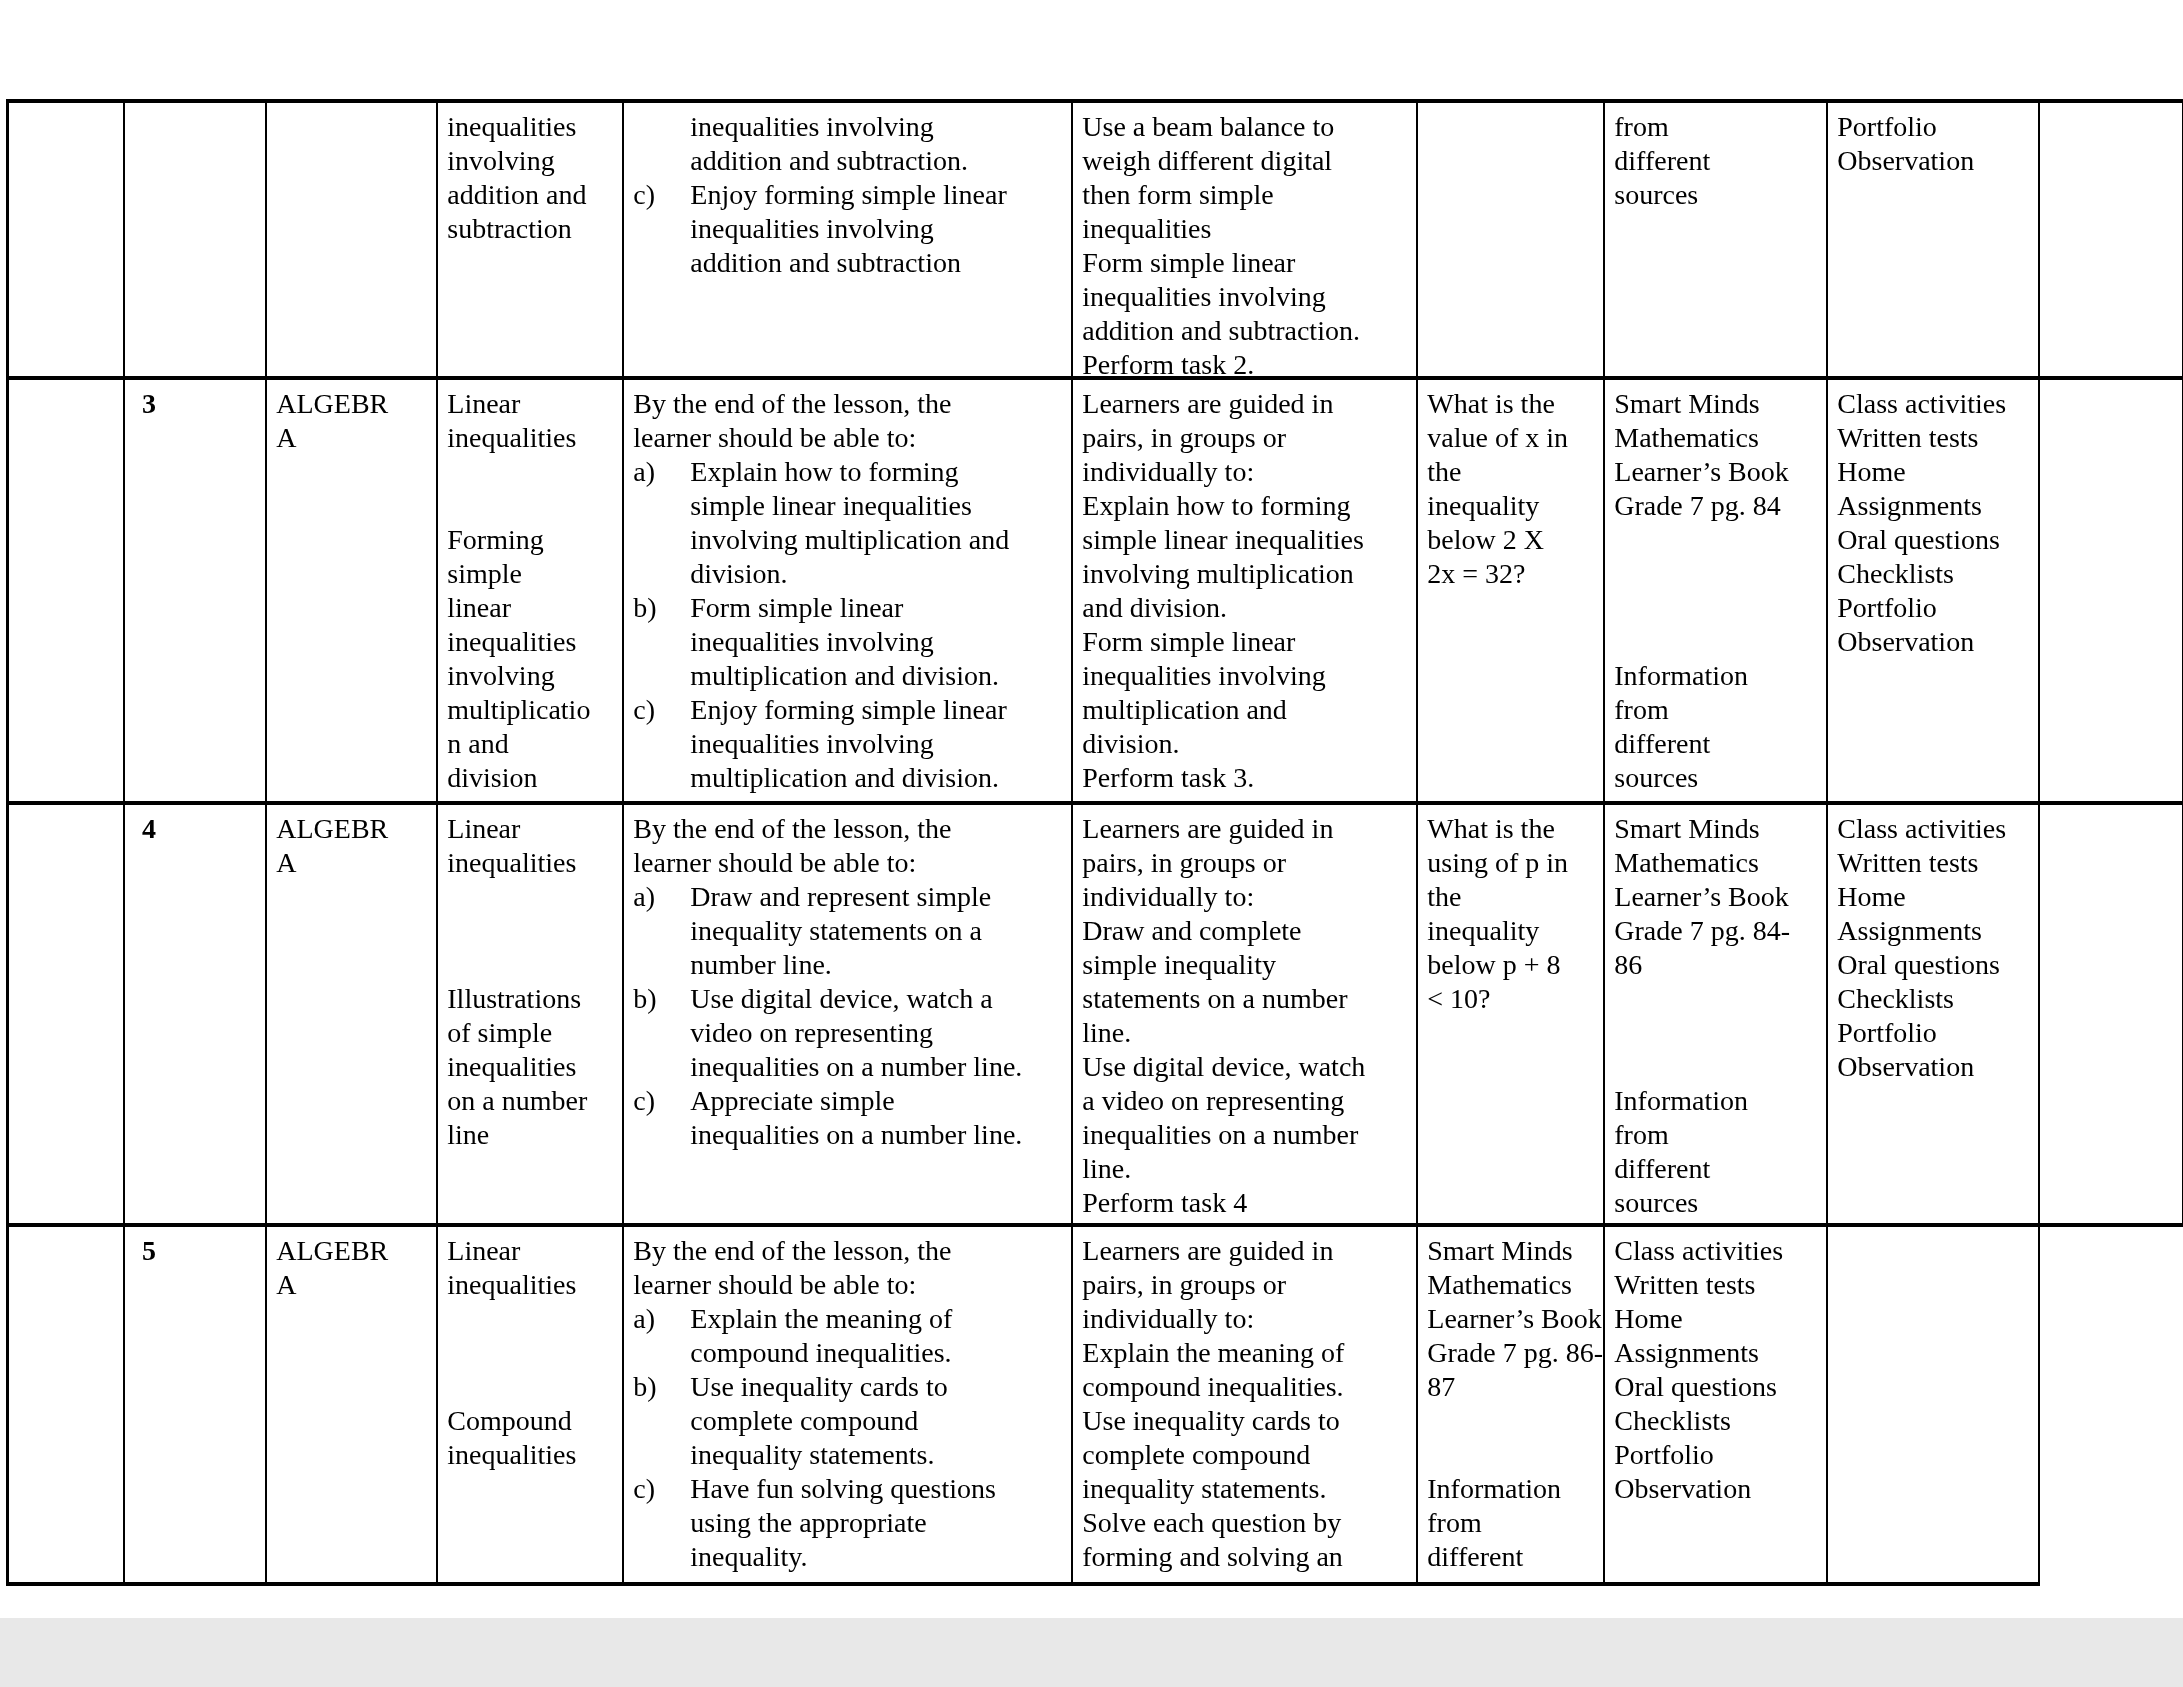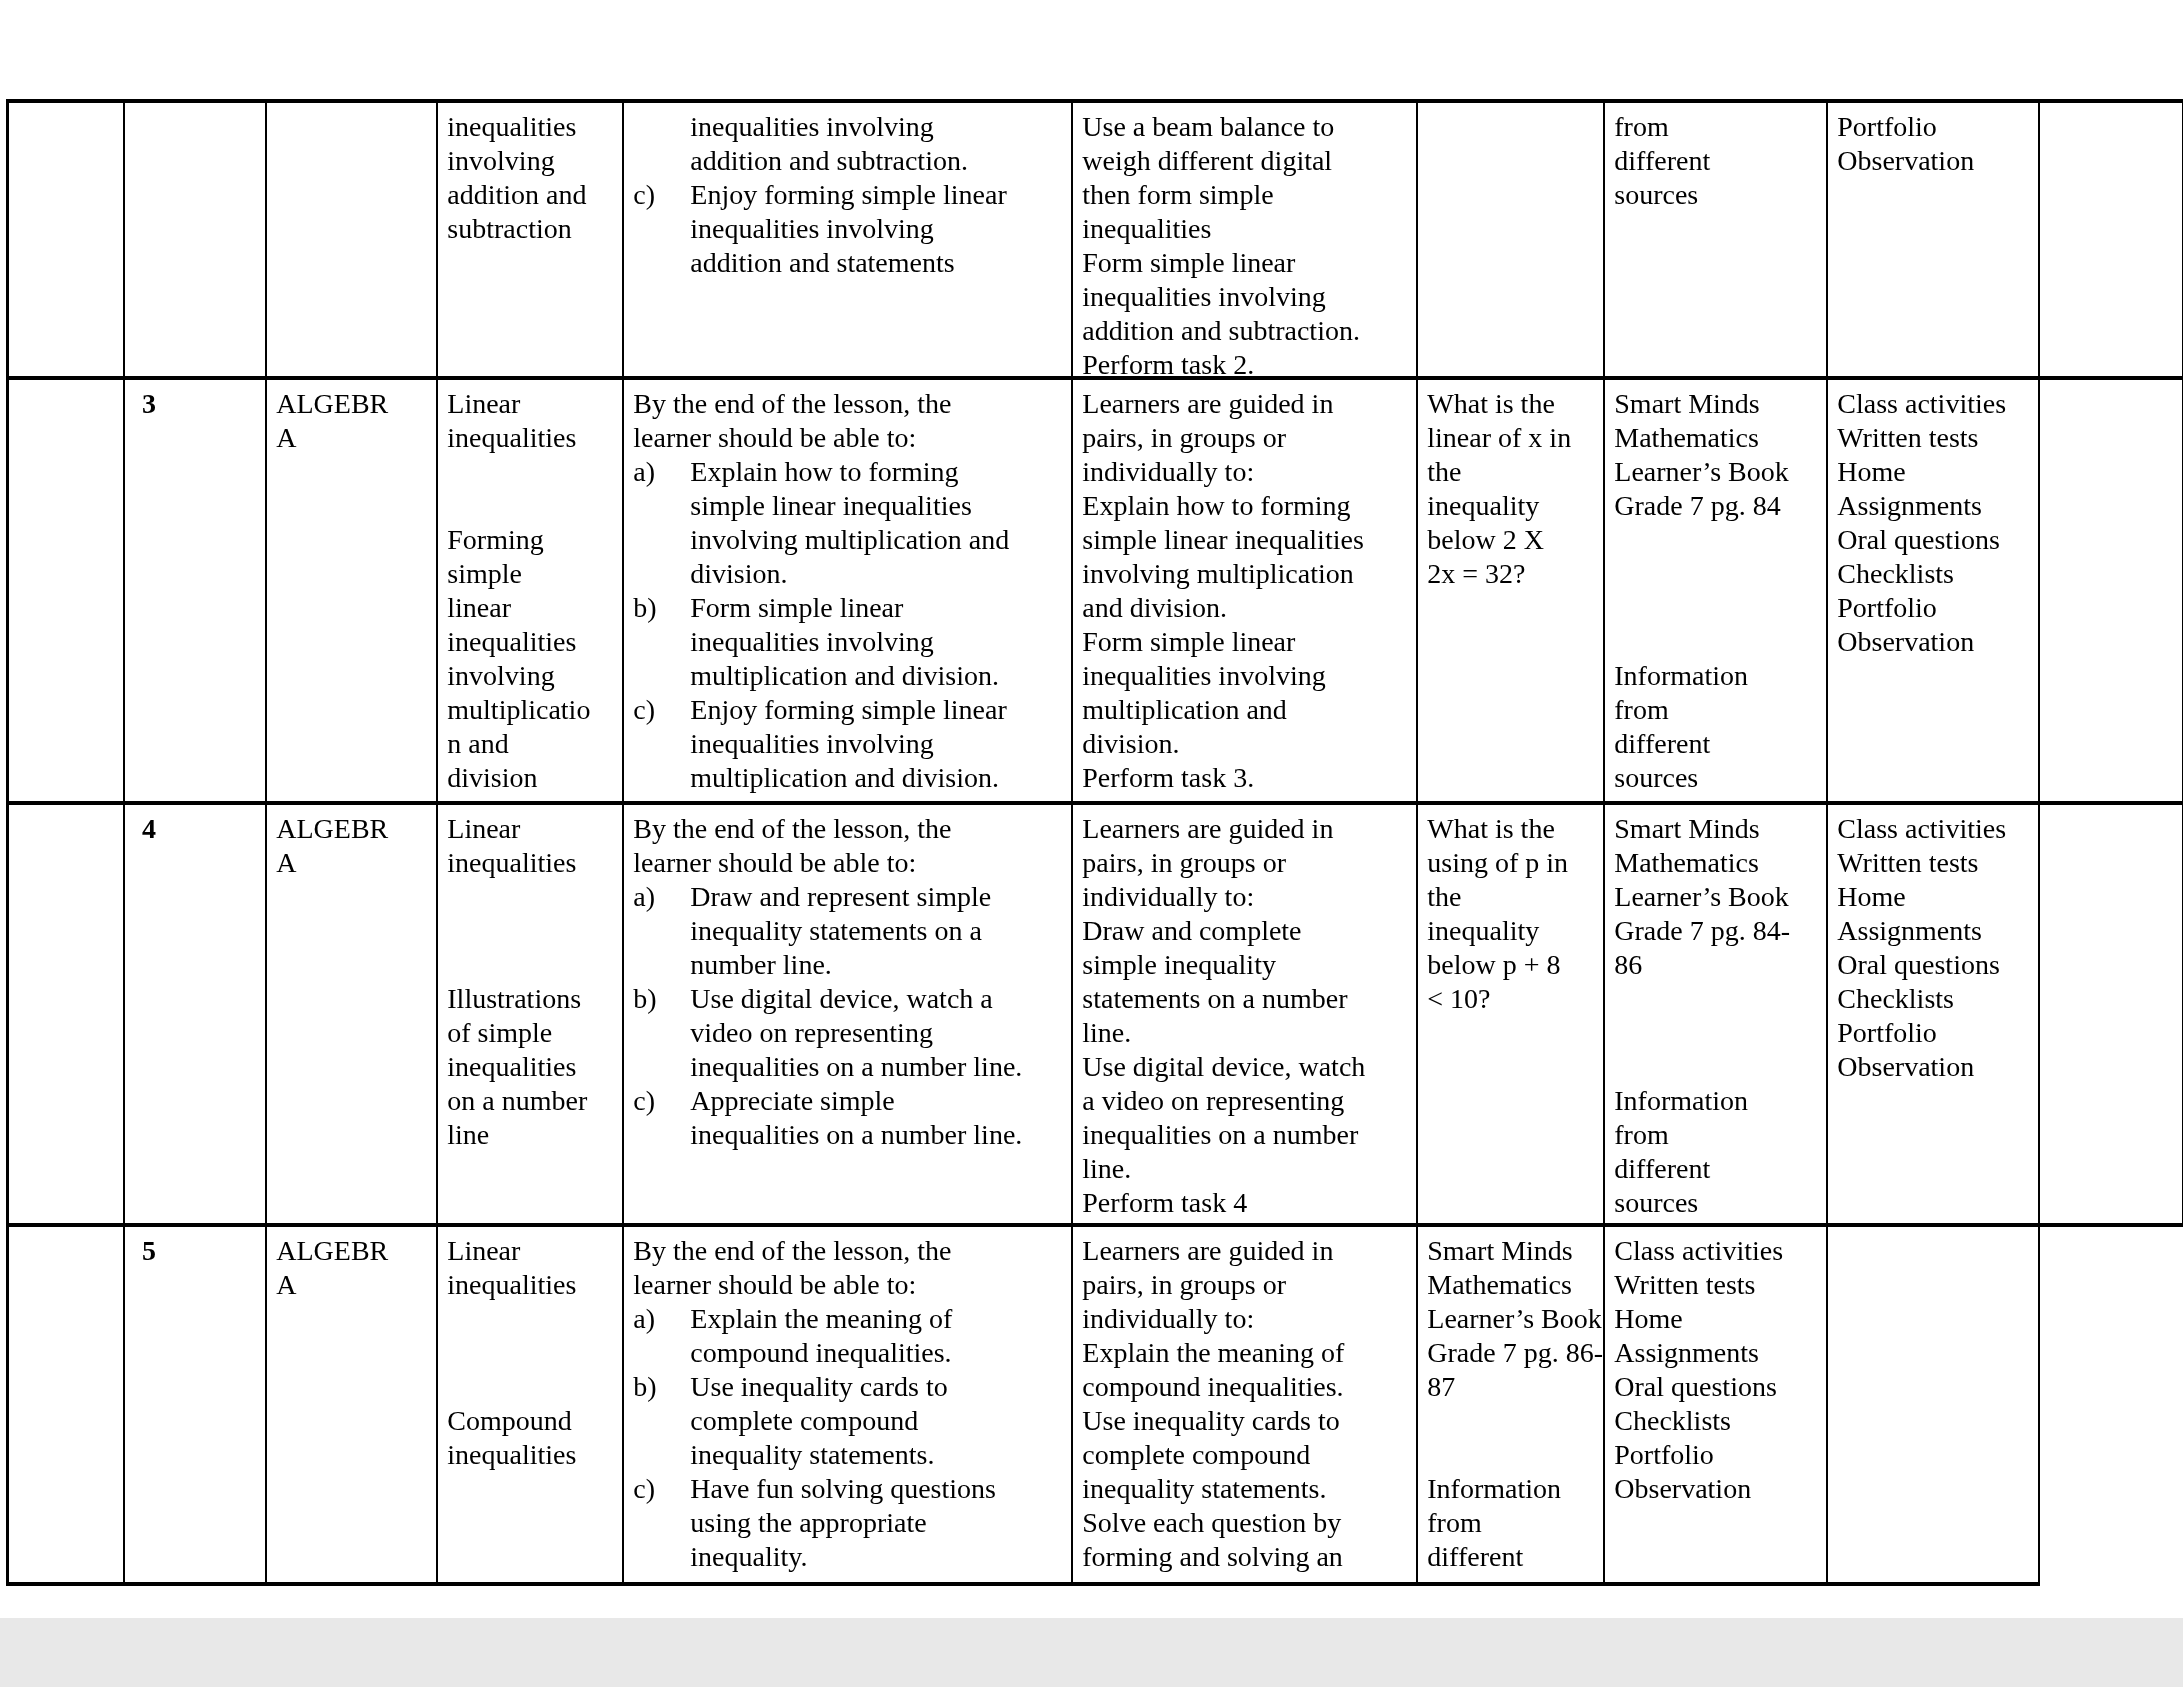--- a/index.html
+++ b/index.html
@@ -41,21 +41,21 @@
         <div class="ln">addition and</div>
         <div class="ln">subtraction</div>
       </div>
       <div class="cell">
         <div class="ln cont">inequalities involving</div>
         <div class="ln cont">addition and subtraction.</div>
         <div class="item">
           <div class="lbl">c)</div>
           <div class="ln">Enjoy forming simple linear</div>
           <div class="ln">inequalities involving</div>
-          <div class="ln">addition and statements</div>
+          <div class="ln">addition and subtraction</div>
         </div>
       </div>
       <div class="cell">
         <div class="ln">Use a beam balance to</div>
         <div class="ln">weigh different digital</div>
         <div class="ln">then form simple</div>
         <div class="ln">inequalities</div>
         <div class="ln">Form simple linear</div>
         <div class="ln">inequalities involving</div>
         <div class="ln">addition and subtraction.</div>
@@ -126,21 +126,21 @@
         <div class="ln">involving multiplication</div>
         <div class="ln">and division.</div>
         <div class="ln">Form simple linear</div>
         <div class="ln">inequalities involving</div>
         <div class="ln">multiplication and</div>
         <div class="ln">division.</div>
         <div class="ln">Perform task 3.</div>
       </div>
       <div class="cell">
         <div class="ln">What is the</div>
-        <div class="ln">linear of x in</div>
+        <div class="ln">value of x in</div>
         <div class="ln">the</div>
         <div class="ln">inequality</div>
         <div class="ln">below 2 X</div>
         <div class="ln">2x = 32?</div>
       </div>
       <div class="cell">
         <div class="ln">Smart Minds</div>
         <div class="ln">Mathematics</div>
         <div class="ln">Learner’s Book</div>
         <div class="ln">Grade 7 pg. 84</div>

